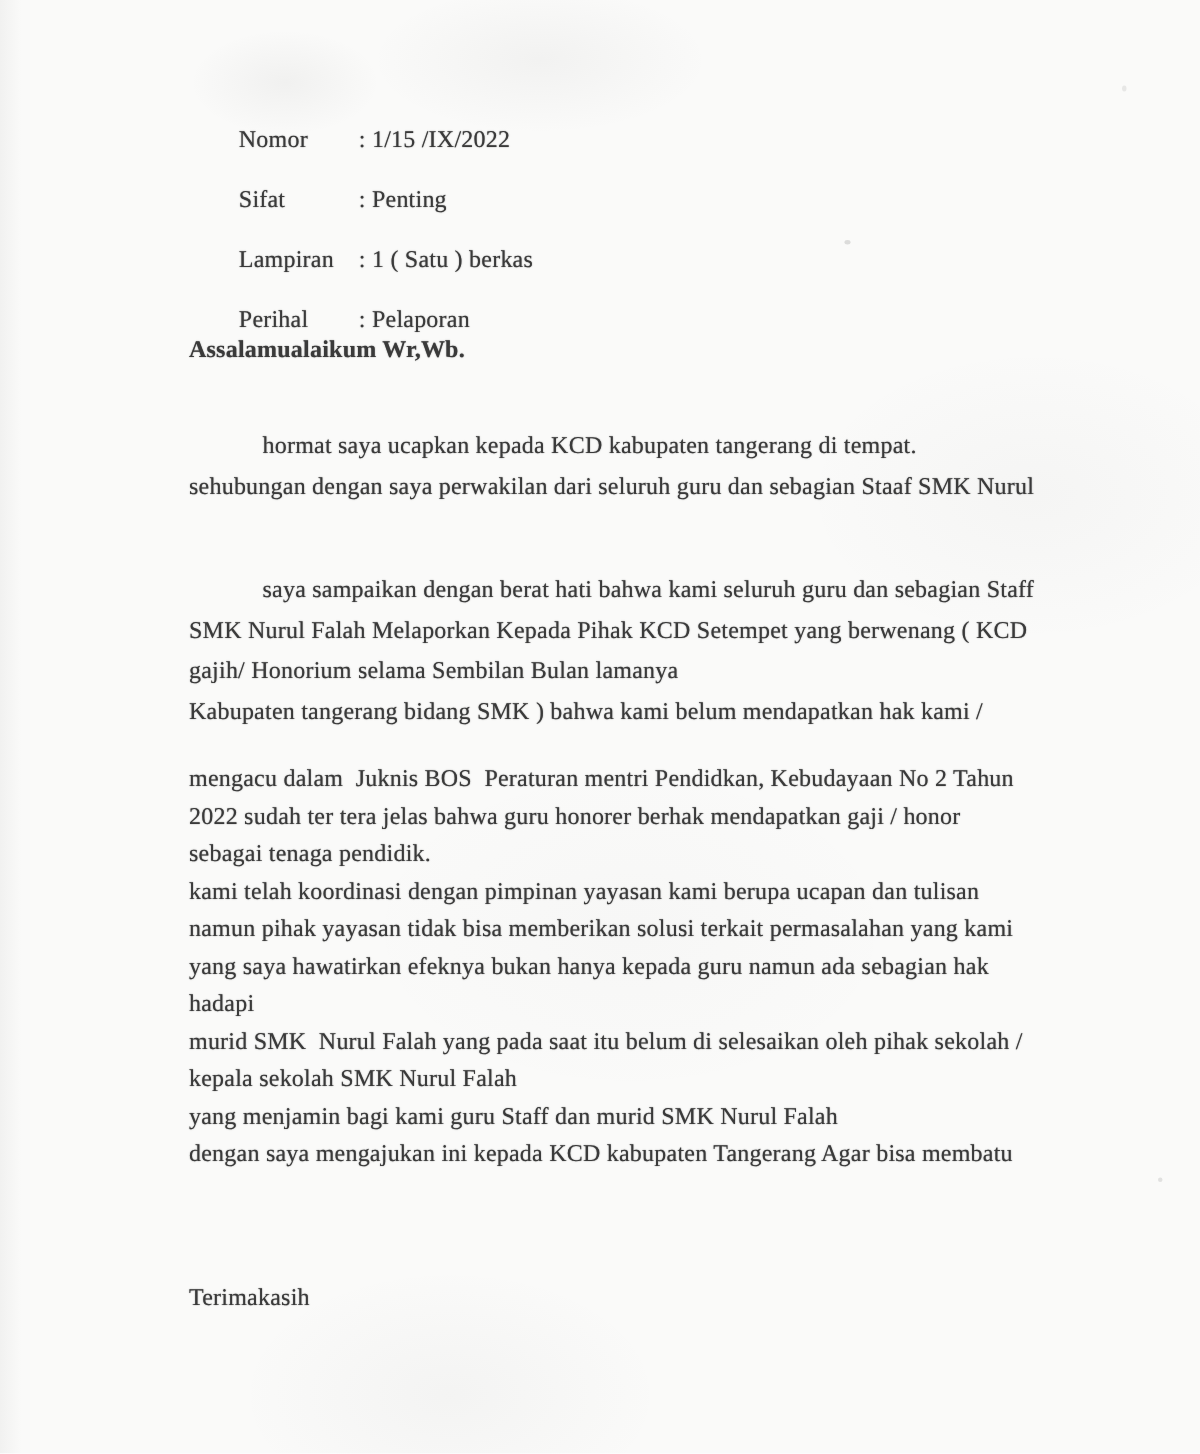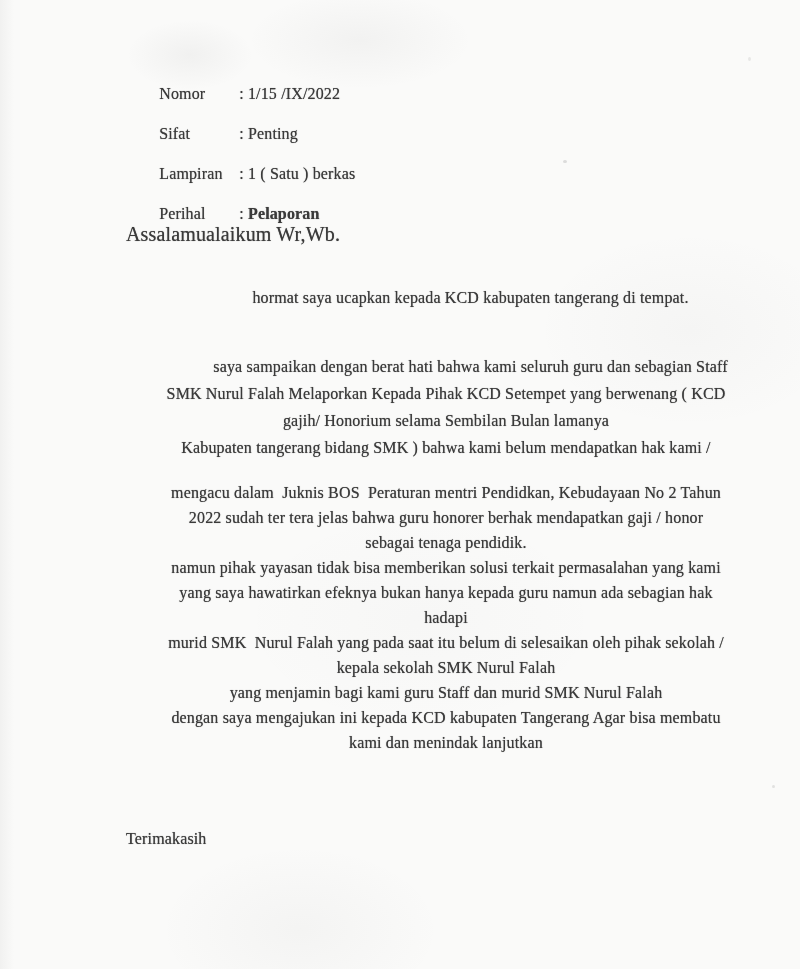--- a/index.html
+++ b/index.html
@@ -36,28 +36,29 @@
     height: 40px;
     font-size: 16px;
     line-height: 20px;
     white-space: pre;
   }
   .hlabel {
     display: inline-block;
     width: 80px;
   }
   .hvalue { }
-  .bold { font-weight: bold; }
+  .bold { font-weight: normal; }
   .salutation {
-    font-size: 20px;
+    font-size: 16px;
     line-height: 20px;
     white-space: pre;
+    font-weight: bold;
   }
   .para { font-size: 16px; }
-  .para .line { white-space: pre; text-align: center; }
+  .para .line { white-space: pre; }
   .p0 { margin-top: 40px; line-height: 27px; }
   .p1 { margin-top: 42px; line-height: 27px; }
   .p2 { margin-top: 19px;  line-height: 25px; }
   .indent { padding-left: 49px; }
   .closing {
     margin-top: 21px;
     font-size: 16px;
     line-height: 25px;
     white-space: pre;
   }
@@ -93,41 +94,42 @@
       </div>
       <div class="hrow">
         <span class="hlabel">Perihal</span><span class="hcolon">: </span><span class="hvalue bold">Pelaporan</span>
       </div>
     </div>
 
     <div class="salutation">Assalamualaikum Wr,Wb.</div>
 
     <div class="para p0">
       <div class="line indent">hormat saya ucapkan kepada KCD kabupaten tangerang di tempat.</div>
+      <div class="line">sehubungan dengan saya perwakilan dari seluruh guru dan sebagian Staaf SMK Nurul</div>
     </div>
 
     <div class="para p1">
       <div class="line indent">saya sampaikan dengan berat hati bahwa kami seluruh guru dan sebagian Staff</div>
       <div class="line">SMK Nurul Falah Melaporkan Kepada Pihak KCD Setempet yang berwenang ( KCD</div>
       <div class="line">gajih/ Honorium selama Sembilan Bulan lamanya</div>
       <div class="line">Kabupaten tangerang bidang SMK ) bahwa kami belum mendapatkan hak kami /</div>
     </div>
 
     <div class="para p2">
       <div class="line">mengacu dalam  Juknis BOS  Peraturan mentri Pendidkan, Kebudayaan No 2 Tahun</div>
       <div class="line">2022 sudah ter tera jelas bahwa guru honorer berhak mendapatkan gaji / honor</div>
       <div class="line">sebagai tenaga pendidik.</div>
+      <div class="line">kami telah koordinasi dengan pimpinan yayasan kami berupa ucapan dan tulisan</div>
       <div class="line">namun pihak yayasan tidak bisa memberikan solusi terkait permasalahan yang kami</div>
       <div class="line">yang saya hawatirkan efeknya bukan hanya kepada guru namun ada sebagian hak</div>
       <div class="line">hadapi</div>
       <div class="line">murid SMK  Nurul Falah yang pada saat itu belum di selesaikan oleh pihak sekolah /</div>
       <div class="line">kepala sekolah SMK Nurul Falah</div>
       <div class="line">yang menjamin bagi kami guru Staff dan murid SMK Nurul Falah</div>
       <div class="line">dengan saya mengajukan ini kepada KCD kabupaten Tangerang Agar bisa membatu</div>
-      <div class="line">kami dan menindak lanjutkan</div>
     </div>
 
     <div class="closing">
       <div>Terimakasih</div>
       
     </div>
 
   </div>
 </div>
 

